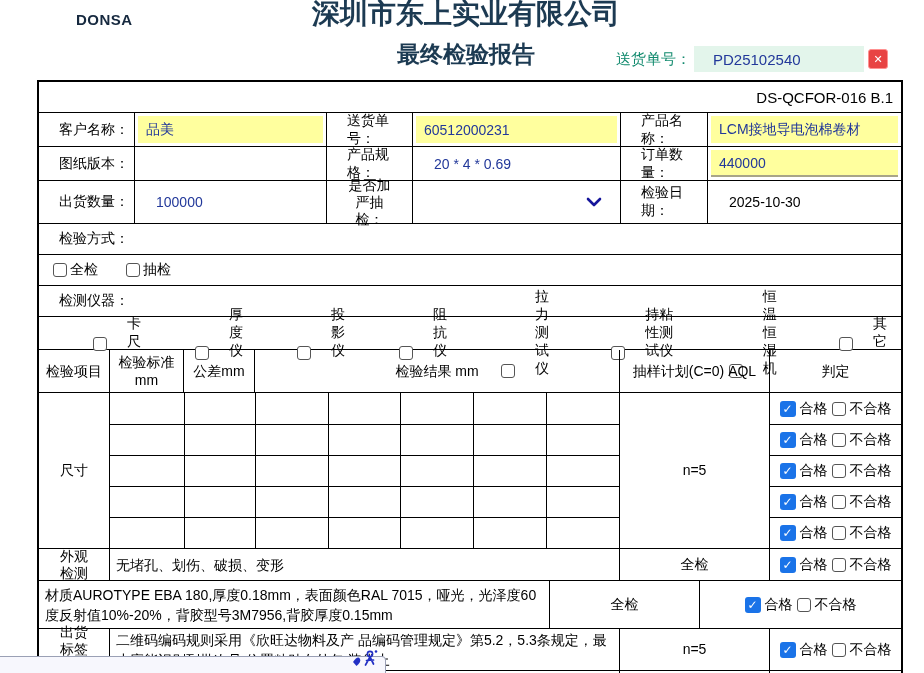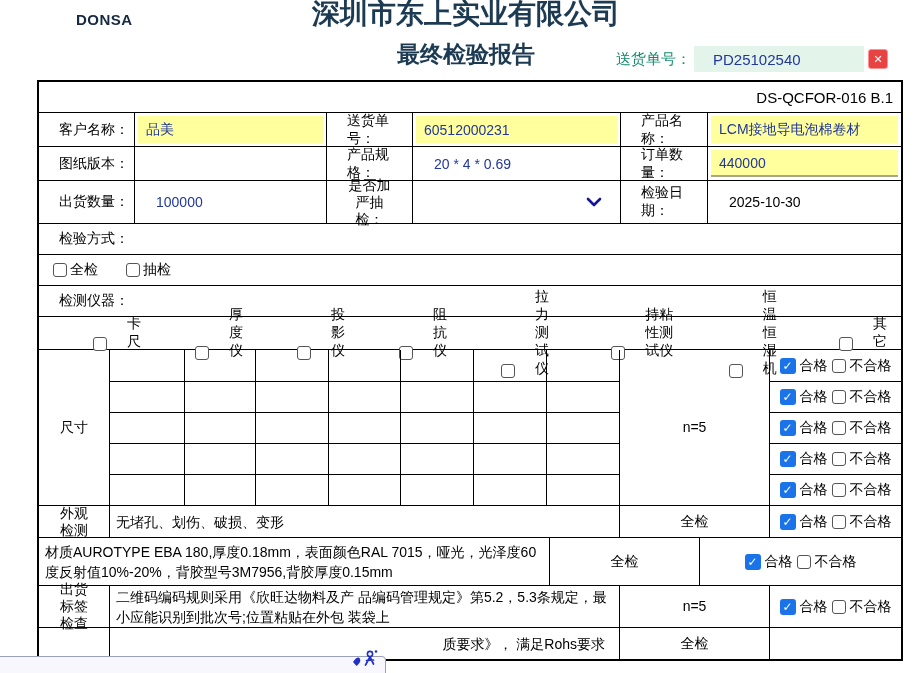--- a/index.html
+++ b/index.html
@@ -178,20 +178,28 @@
           <span class="cb"></span>
           <span>恒温恒湿机</span>
         </span>
       <span class="inst">
           <span class="cb"></span>
           <span>其它</span>
         </span>
     </div>
   </div>
 
+  <div class="row h42">
+    <div class="c w70 hdr">检验项目</div>
+    <div class="c w74 hdr">检验标准mm</div>
+    <div class="c w71 hdr">公差mm</div>
+    <div class="c w365 hdr">检验结果 mm</div>
+    <div class="c w150 hdr">抽样计划(C=0) AQL</div>
+    <div class="c full hdr">判定</div>
+  </div>
 
   <div class="row h155">
     <div class="c w70 ctr">尺寸</div>
     <div class="subcol w510">
       <div class="subrow">
         <div class="sc w74"></div>
           <div class="sc w71"></div>
           <div class="sc w73"></div>
           <div class="sc w73"></div>
           <div class="sc w73"></div>

